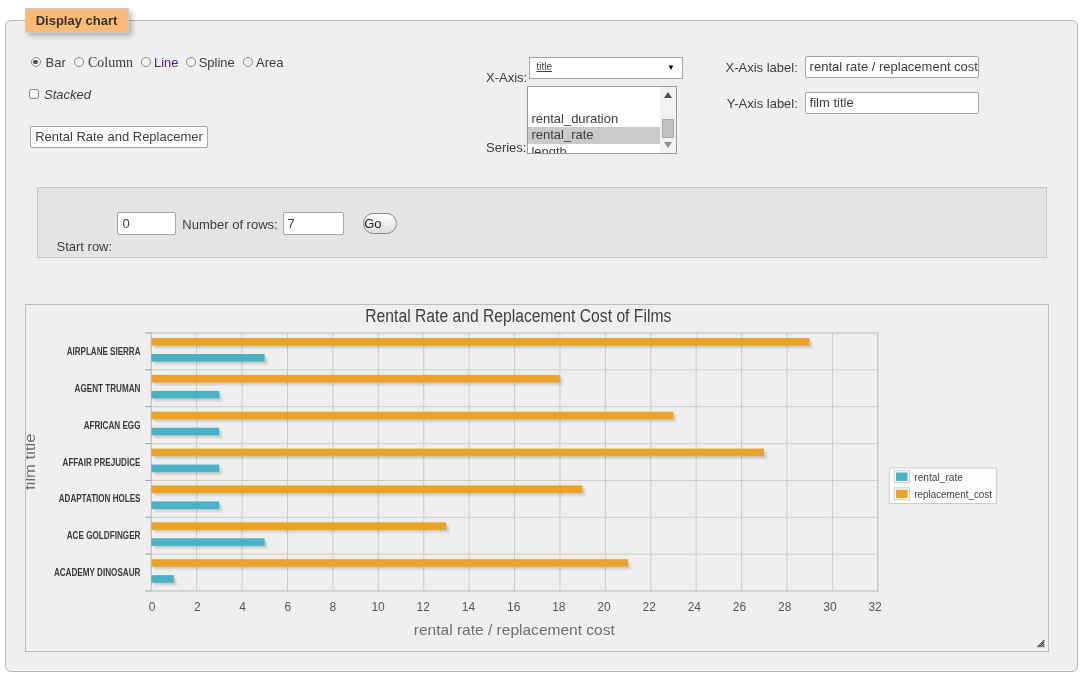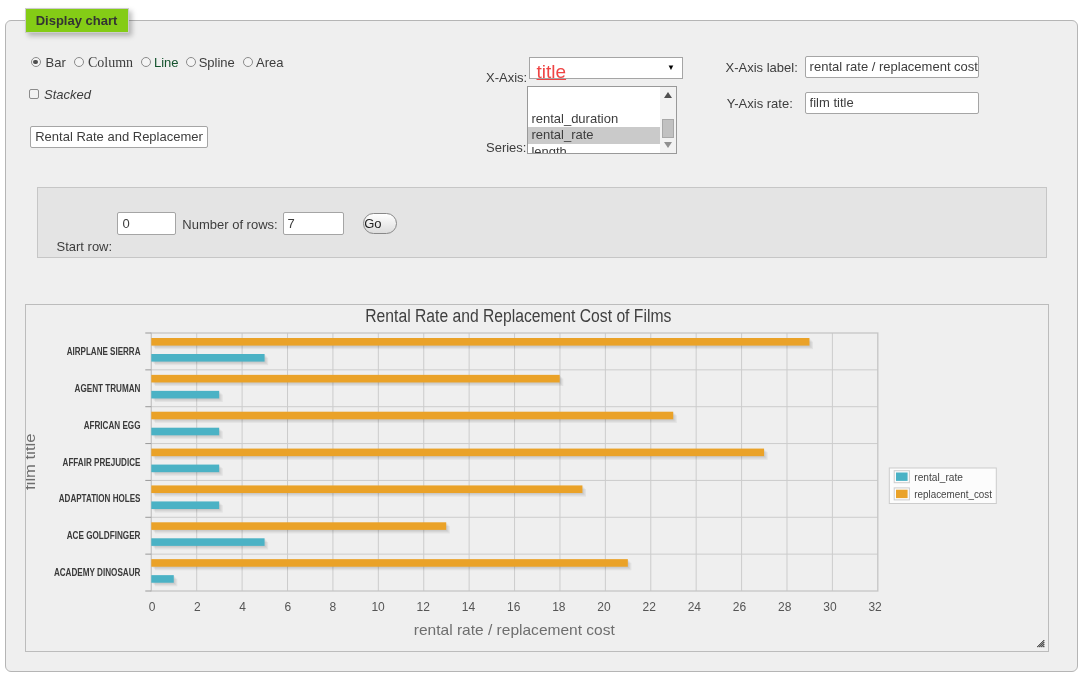--- a/index.html
+++ b/index.html
@@ -4,66 +4,66 @@
 <style>
 * { margin:0; padding:0; box-sizing:border-box; }
 body { width:1081px; height:681px; background:#ffffff; font-family:"Liberation Sans", sans-serif; position:relative; overflow:hidden; }
 .abs { position:absolute; }
 .lbl { font-size:13px; color:#3d3d3d; }
 input.txt { position:absolute; border:1px solid #a5a5a5; border-radius:2px; background:#ffffff; font-family:"Liberation Sans", sans-serif; font-size:13px; color:#3d3d3d; padding:0 4px; outline:none; }
 </style>
 </head>
 <body>
 <div class="abs" style="left:4.5px; top:19.5px; width:1073px; height:652.5px; background:#efefef; border:1px solid #b5b5b5; border-radius:6px;"></div>
-<div class="abs" style="left:24.5px; top:7.5px; width:104px; height:25px; background:#84cc16; border:1px solid #cccccc; box-shadow:3px 3px 5px rgba(0,0,0,0.25); line-height:23px; text-align:center; font-size:13px; font-weight:bold; color:#333333;">Display chart</div>
+<div class="abs" style="left:24.5px; top:7.5px; width:104px; height:25px; background:#fdba74; border:1px solid #cccccc; box-shadow:3px 3px 5px rgba(0,0,0,0.25); line-height:23px; text-align:center; font-size:13px; font-weight:bold; color:#333333;">Display chart</div>
 
 <div class="abs" style="left:28px; top:56px; height:14px;">
   <span style="position:absolute; left:2.5px; top:1px; width:10px; height:10px; border:1px solid #8b8b8b; border-radius:50%; background:#f4f4f4;">
       <span style="position:absolute; left:1.8px; top:1.8px; width:4.4px; height:4.4px; border-radius:50%; background:#4d4d4d;"></span>
     </span>
     <span style="position:absolute; left:17.5px; top:-1px; font-size:13px; color:#3d3d3d; white-space:nowrap;">Bar</span>
     <span style="position:absolute; left:45.5px; top:1px; width:10px; height:10px; border:1px solid #8b8b8b; border-radius:50%; background:#f4f4f4;"></span>
     <span style="position:absolute; left:60.0px; top:-1px; font-size:14px; color:#3d3d3d; white-space:nowrap;font-family:Liberation Serif, serif;">Column</span>
     <span style="position:absolute; left:112.5px; top:1px; width:10px; height:10px; border:1px solid #8b8b8b; border-radius:50%; background:#f4f4f4;"></span>
-    <span style="position:absolute; left:126.0px; top:-1px; font-size:13px; color:#14532d; white-space:nowrap;">Line</span>
+    <span style="position:absolute; left:126.0px; top:-1px; font-size:13px; color:#4c1d95; white-space:nowrap;">Line</span>
     <span style="position:absolute; left:157.5px; top:1px; width:10px; height:10px; border:1px solid #8b8b8b; border-radius:50%; background:#f4f4f4;"></span>
     <span style="position:absolute; left:170.7px; top:-1px; font-size:13px; color:#3d3d3d; white-space:nowrap;">Spline</span>
     <span style="position:absolute; left:214.5px; top:1px; width:10px; height:10px; border:1px solid #8b8b8b; border-radius:50%; background:#f4f4f4;"></span>
     <span style="position:absolute; left:228.0px; top:-1px; font-size:13px; color:#3d3d3d; white-space:nowrap;">Area</span>
 </div>
 
 <div class="abs" style="left:29px; top:88.5px; width:10px; height:10px; border:1px solid #8b8b8b; border-radius:2px; background:#f2f2f2;"></div>
 <div class="abs lbl" style="left:44px; top:86.5px;font-style:italic;">Stacked</div>
 
 <input class="txt" style="left: 30.2px; top: 126.2px; width: 177.7px; height: 21.5px;" value="Rental Rate and Replacement Cost of Films">
 
 <div class="abs lbl" style="left:486px; top:70px;">X-Axis:</div>
 <div class="abs" style="left:528.5px; top:57.4px; width:154.5px; height:21.3px; background:#ffffff; border:1px solid #a5a5a5;">
-  <span style="position:absolute; left:7px; top:2.5px; font-size:19px; color:#ef4444;text-decoration:underline;">title</span>
+  <span style="position:absolute; left:7px; top:2.5px; font-size:10px; color:#404040;text-decoration:underline;">title</span>
   <span style="position:absolute; right:7px; top:5px; font-size:8px; color:#000000;">▼</span>
 </div>
 
 <div class="abs lbl" style="left:486px; top:140px;">Series:</div>
 <div class="abs" style="left:527.4px; top:86.2px; width:150px; height:68.1px; background:#ffffff; border:1px solid #999999;">
   <div style="position:absolute; left:0; top:0; right:16px; bottom:0; overflow:hidden; font-size:13px; color:#3d3d3d;">
     <div style="height:16.3px; padding-left:3px; line-height:16.3px;margin-top:24px;">rental_duration</div>
     <div style="height:16.3px; padding-left:3px; line-height:16.3px; background:#cacaca;">rental_rate</div>
     <div style="height:16.3px; padding-left:3px; line-height:16.3px;">length</div>
     <div style="height:16.3px; padding-left:3px; line-height:16.3px; background:#cacaca;">replacement_cost</div>
   </div>
   <div style="position:absolute; right:0; top:0; width:16px; bottom:0; background:#f2f2f2;">
     <div style="position:absolute; top:5px; left:3.5px; width:0; height:0; border-left:4.5px solid transparent; border-right:4.5px solid transparent; border-bottom:6px solid #505050;"></div>
     <div style="position:absolute; top:32px; left:2px; width:12px; height:19px; background:#c1c1c1; border:1px solid #a8a8a8;"></div>
     <div style="position:absolute; bottom:5px; left:3.5px; width:0; height:0; border-left:4.5px solid transparent; border-right:4.5px solid transparent; border-top:6px solid #909090;"></div>
   </div>
 </div>
 
 <div class="abs lbl" style="left:725.5px; top:59.5px;">X-Axis label:</div>
 <input class="txt" style="left: 804.6px; top: 55.9px; width: 174.4px; height: 22.1px; padding-right: 0px;" value="rental rate / replacement cost">
-<div class="abs lbl" style="left:726.8px; top:96px;">Y-Axis rate:</div>
+<div class="abs lbl" style="left:726.8px; top:96px;">Y-Axis label:</div>
 <input class="txt" style="left: 804.6px; top: 91.6px; width: 174.4px; height: 22.8px;" value="film title">
 
 <div class="abs" style="left:36.8px; top:187px; width:1010.7px; height:71px; background:#e4e4e4; border:1px solid #c6c6c6;"></div>
 <div class="abs lbl" style="left:56.5px; top:216.5px;margin-top:22px;">Start row:</div>
 <input class="txt" style="left: 117.4px; top: 211.7px; width: 59px; height: 23.6px;" value="0">
 <div class="abs lbl" style="left:182.3px; top:216.5px;">Number of rows:</div>
 <input class="txt" style="left: 282.6px; top: 211.7px; width: 61px; height: 23.6px;" value="7">
 <div class="abs" style="left:363.2px; top:212.5px; width:33.4px; height:21.6px; background:linear-gradient(#ffffff,#dddddd); border:1px solid #888888; border-radius:11px; line-height:20px; font-size:13px; color:#222222;">Go</div>
 
 <div class="abs" style="left:24.7px; top:304px; width:1024px; height:347.5px; background:#efefef; border:1px solid #bcbcbc;">

